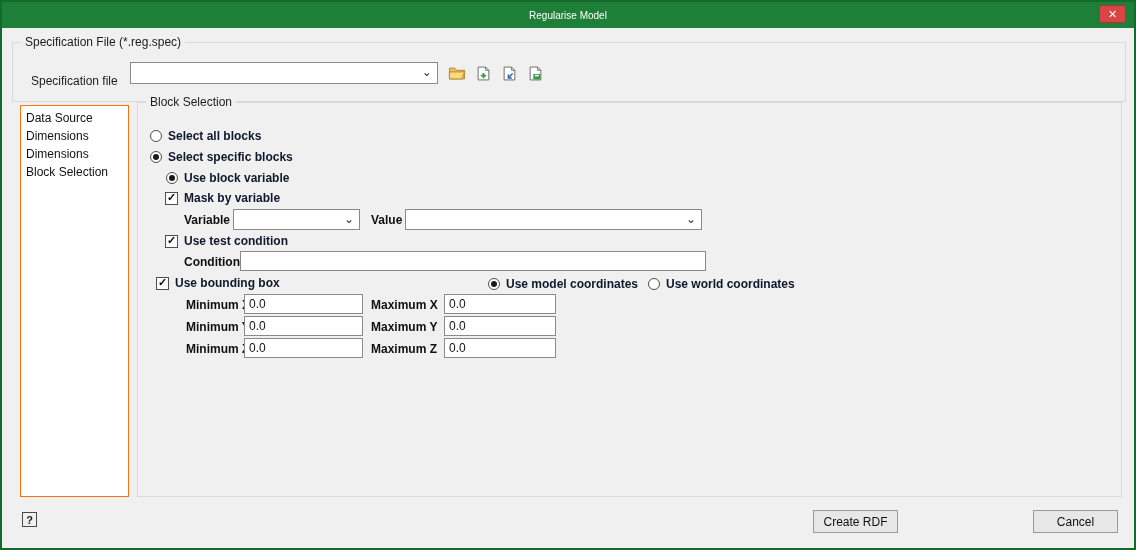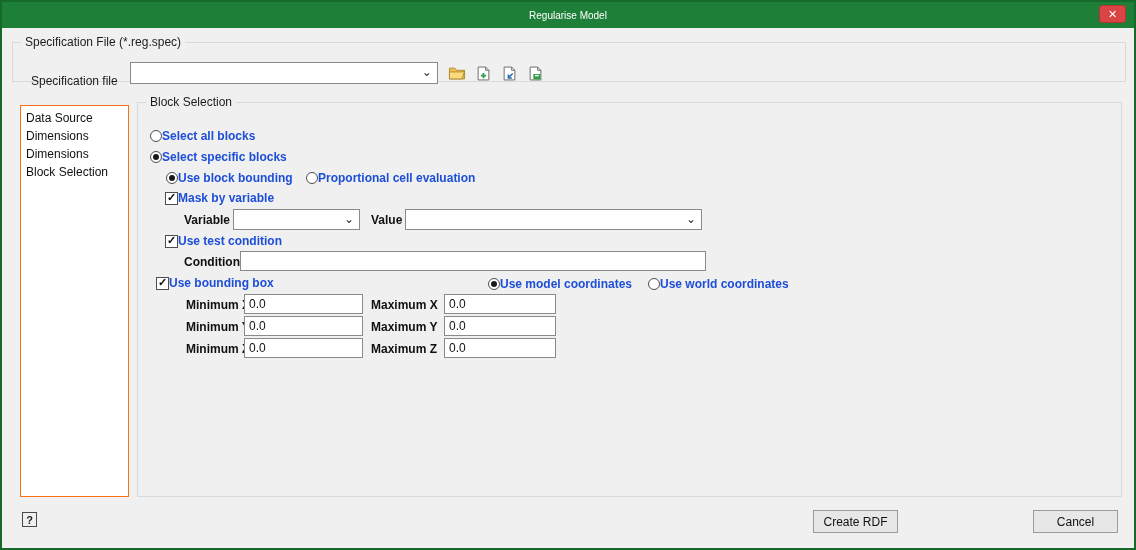--- a/index.html
+++ b/index.html
@@ -23,21 +23,21 @@
     color:#fff; font-size:11px; line-height:16px;
     display:flex; align-items:center; justify-content:center; cursor:pointer;
   }
 
   
   .groupbox { position:absolute; border:1px solid #d9d9d9; }
   .group-title {
     position:absolute; top:-8px; left:8px; background:#f0f0f0;
     padding:0 4px; font-size:12px; color:#1c1c1c; white-space:nowrap;
   }
-  .spec-group { left:10px; top:40px; width:1114px; height:40px; }
+  .spec-group { left:10px; top:40px; width:1114px; height:60px; }
   .bs-group   { left:135px; top:100px; width:985px; height:395px; }
 
   .spec-row { position:absolute; left:18px; top:15px; display:flex; align-items:center; }
   .spec-row .lbl { font-size:12px; margin-right:12px; color:#1c1c1c;margin-top:16px; }
 
   .combo {
     position:relative; height:22px; background:#fff; border:1px solid #8a8a8a;
     display:flex; align-items:center; padding:0 18px 0 6px; font-size:12px; cursor:pointer;
   }
   .combo .chev {
@@ -52,21 +52,21 @@
   .icon-btn { width:19px; height:18px; display:flex; align-items:center; justify-content:center; cursor:pointer; }
 
   
   .sidebar {
     position:absolute; left:18px; top:103px; width:109px; height:392px;
     background:#fff; border:1px solid #f97316; padding:3px 0; font-size:12px;
   }
   .sidebar-item { padding:1px 5px; height:18px; line-height:16px; color:#111; cursor:default; white-space:nowrap; }
 
   
-  .ctl { position:absolute; display:flex; align-items:center; gap:0; height:16px; font-size:12px; font-weight:bold; color:#1d4ed8; white-space:nowrap; cursor:default; }
+  .ctl { position:absolute; display:flex; align-items:center; gap:6px; height:16px; font-size:12px; font-weight:bold; color:#0f172a; white-space:nowrap; cursor:default; }
   .radio {
     width:12px; height:12px; border:1px solid #4e4e4e; border-radius:50%;
     background:#fff; display:flex; align-items:center; justify-content:center; flex:none;
   }
   .radio.on::after { content:""; width:6px; height:6px; border-radius:50%; background:#1a1a1a; }
   .checkbox {
     width:13px; height:13px; border:1px solid #4e4e4e; background:#fff;
     display:flex; align-items:center; justify-content:center; flex:none;
   }
   .checkbox.on::after { content:"✓"; font-size:11px; font-weight:bold; color:#101010; margin-top:-1px; }
@@ -163,27 +163,23 @@
       <span>Select all blocks</span>
     </label>
 
     <label class="ctl" style="left:12px; top:46px;">
       <span class="radio on"></span>
       <span>Select specific blocks</span>
     </label>
 
     <label class="ctl" style="left:28px; top:67px;">
       <span class="radio on"></span>
-      <span>Use block bounding</span>
-    </label>
-
-    <label class="ctl" style="left:168px; top:67px;">
-      <span class="radio"></span>
-      <span>Proportional cell evaluation</span>
-    </label>
+      <span>Use block variable</span>
+    </label>
+
 
     <label class="ctl" style="left:27px; top:87px;">
       <span class="checkbox on"></span>
       <span>Mask by variable</span>
     </label>
 
     <span class="field-label" style="left:46px; top:110px;">Variable</span>
     <div class="combo var pos" style="left:95px; top:106px;">
       <span></span>
       <span class="chev">⌄</span>

